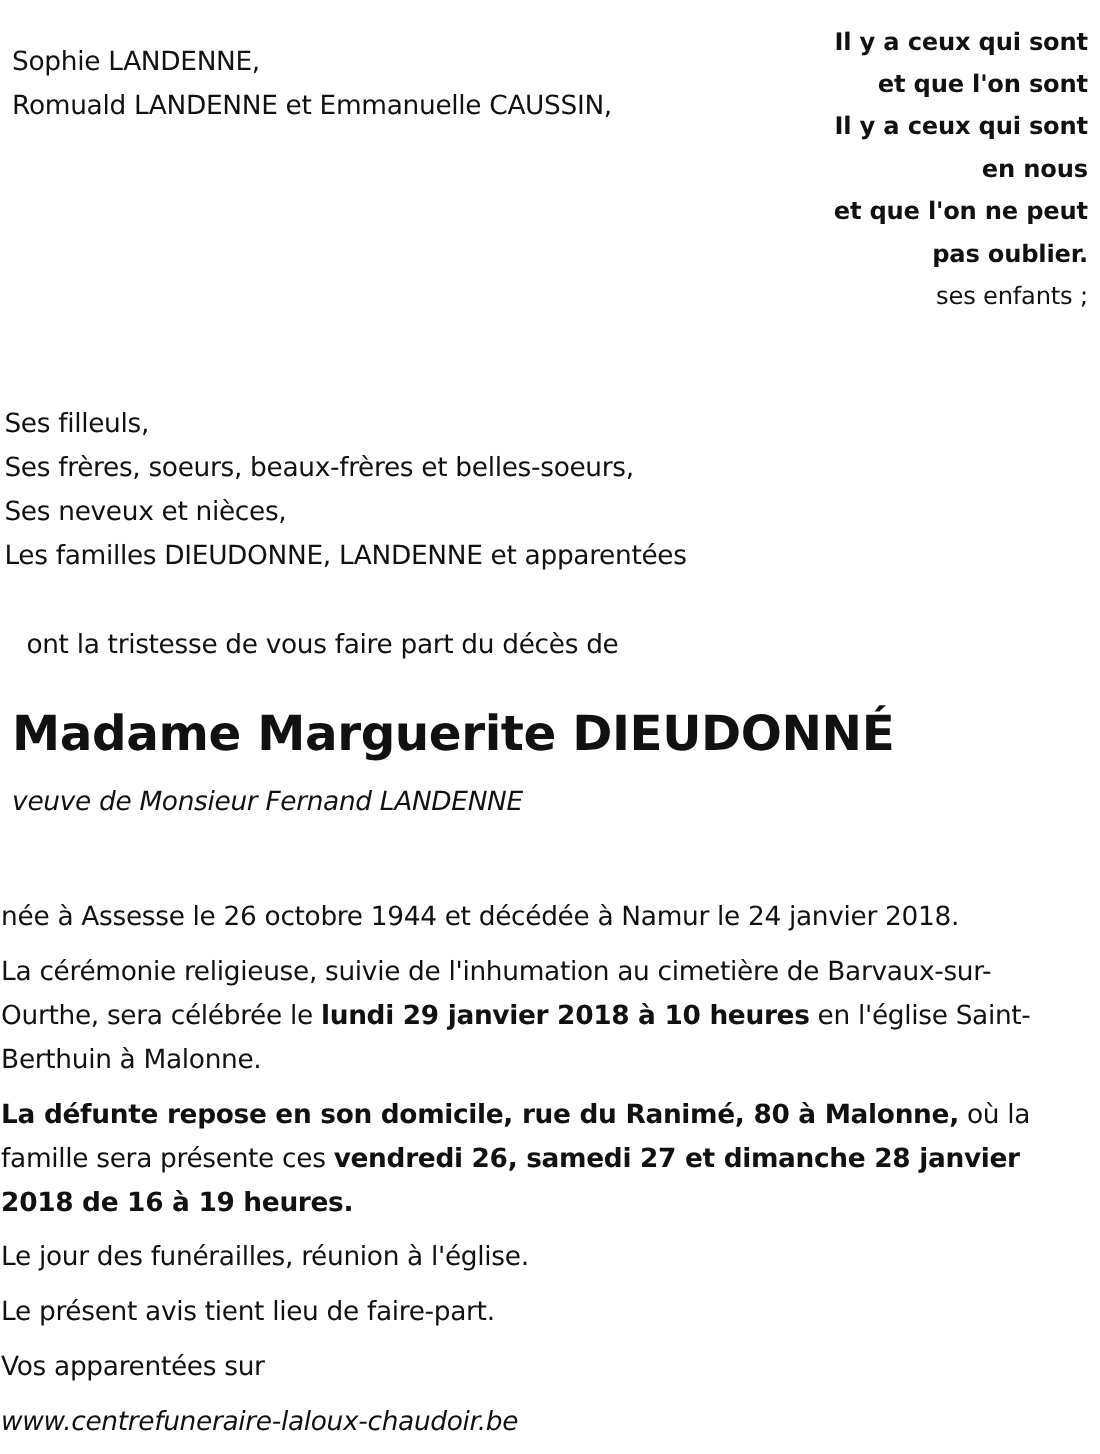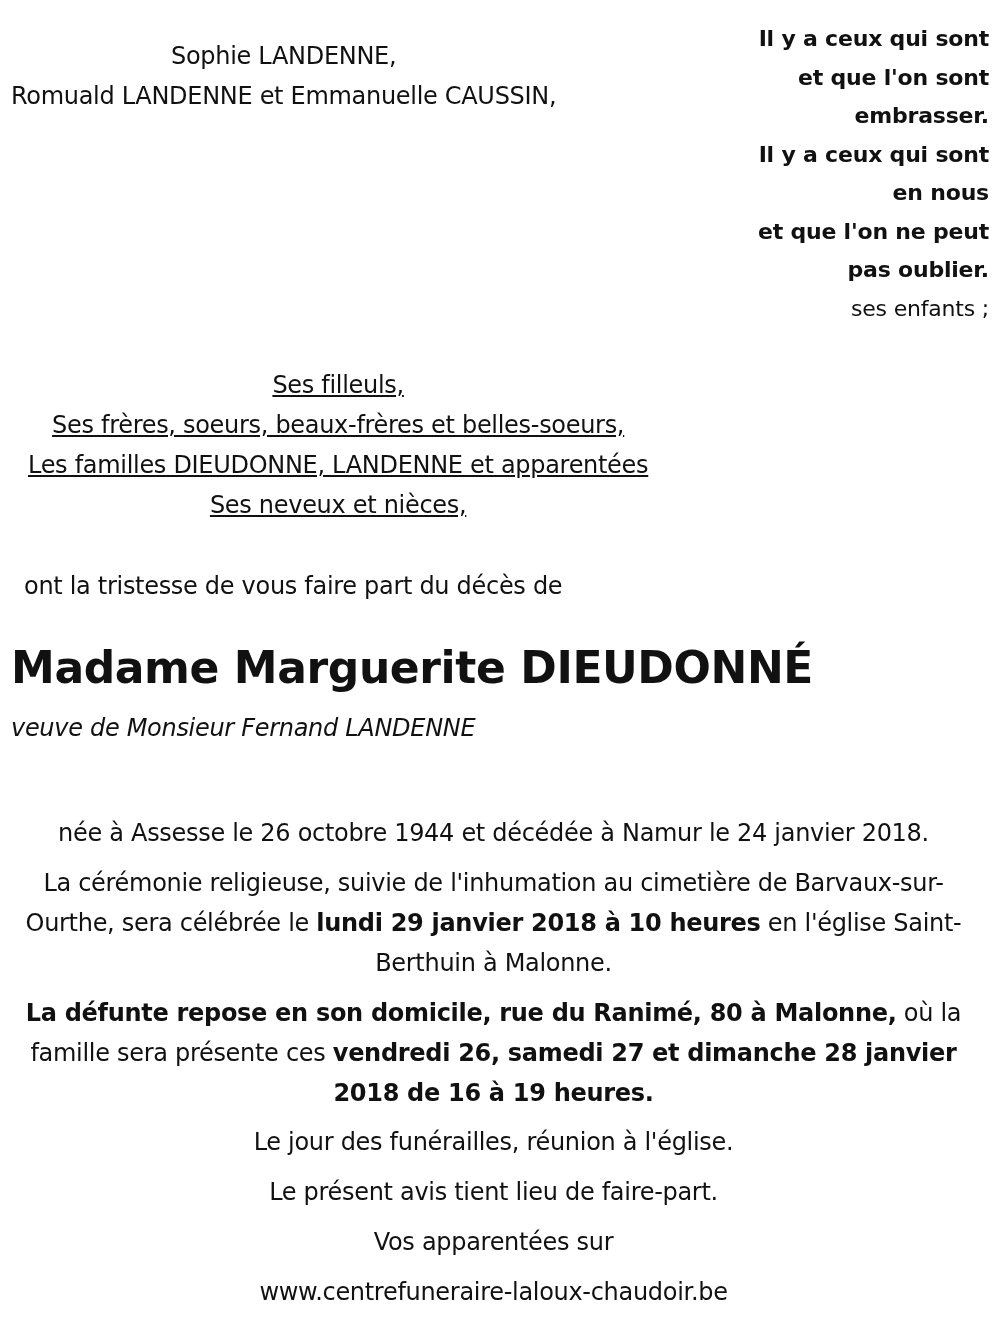--- a/index.html
+++ b/index.html
@@ -1,77 +1,76 @@
 <!DOCTYPE html>
 <html><head>
   <meta charset="utf-8">
   <style>
     html, body { margin: 0; padding: 0; background: #ffffff; }
     body {
       width: 1000px; height: 1322px; position: relative; overflow: hidden;
       font-family: "DejaVu Sans", "Liberation Sans", sans-serif;
       color: #111111;
     }
-    .abs { position: absolute; text-align: center; }
+    .abs { position: absolute; }
     .line {
       font-size: 24px; line-height: 40px; white-space: nowrap;
       letter-spacing: -0.3px;
     }
     .family { left: 11px; top: 36px; }
     .poem {
       right: 11px; top: 20px; text-align: right;
       font-size: 22px; line-height: 38.5px; 
       font-weight: bold; white-space: nowrap; letter-spacing: -0.2px;
     }
     .poem .sig { font-weight: normal; }
-    .relatives { left: 28px; top: 365px; text-decoration: underline; }
+    .relatives { left: 4px; top: 365px; }
     .announce { left: 24px; top: 566px; }
     .name {
       left: 11px; top: 642px; font-size: 44px; line-height: 52px;
       font-weight: bold; white-space: nowrap; letter-spacing: -0.4px;
     }
     .widow { left: 11px; top: 708px; font-style: italic; }
     .para {
       left: 1px; width: 985px; font-size: 24px; line-height: 40px;
       letter-spacing: -0.3px;
     }
     .p-birth { top: 813px; white-space: nowrap; }
     .p-ceremony { top: 863px; }
     .p-repose { top: 993px; }
     .p-day { top: 1122px; white-space: nowrap; }
     .p-avis { top: 1172px; white-space: nowrap; }
     .p-cond { top: 1222px; white-space: nowrap; }
     .p-url { top: 1272px; white-space: nowrap; }
     b { font-weight: bold; }
-    a.link { color: #111111; text-decoration: none; }
+    a.link { color: #111111; text-decoration: none; font-style: italic; }
   </style>
 </head>
 <body>
 
 <div class="abs line family">
   <div>Sophie LANDENNE,</div>
   <div>Romuald LANDENNE et Emmanuelle CAUSSIN,</div>
 </div>
 
 <div class="abs poem">
   <div>Il y a ceux qui sont</div>
   <div>et que l'on sont</div>
-  <div>embrasser.</div>
   <div>Il y a ceux qui sont</div>
   <div>en nous</div>
   <div>et que l'on ne peut</div>
   <div>pas oublier.</div>
   <div class="sig">ses enfants ;</div>
 </div>
 
 <div class="abs line relatives">
   <div>Ses filleuls,</div>
   <div>Ses frères, soeurs, beaux-frères et belles-soeurs,</div>
+  <div>Ses neveux et nièces,</div>
   <div>Les familles DIEUDONNE, LANDENNE et apparentées</div>
-  <div>Ses neveux et nièces,</div>
 </div>
 
 <div class="abs line announce">ont la tristesse de vous faire part du décès de</div>
 
 <div class="abs name">Madame Marguerite DIEUDONNÉ</div>
 
 <div class="abs line widow">veuve de Monsieur Fernand LANDENNE</div>
 
 <div class="abs para p-birth">née à Assesse le 26 octobre 1944 et décédée à Namur le 24 janvier 2018.</div>
 

